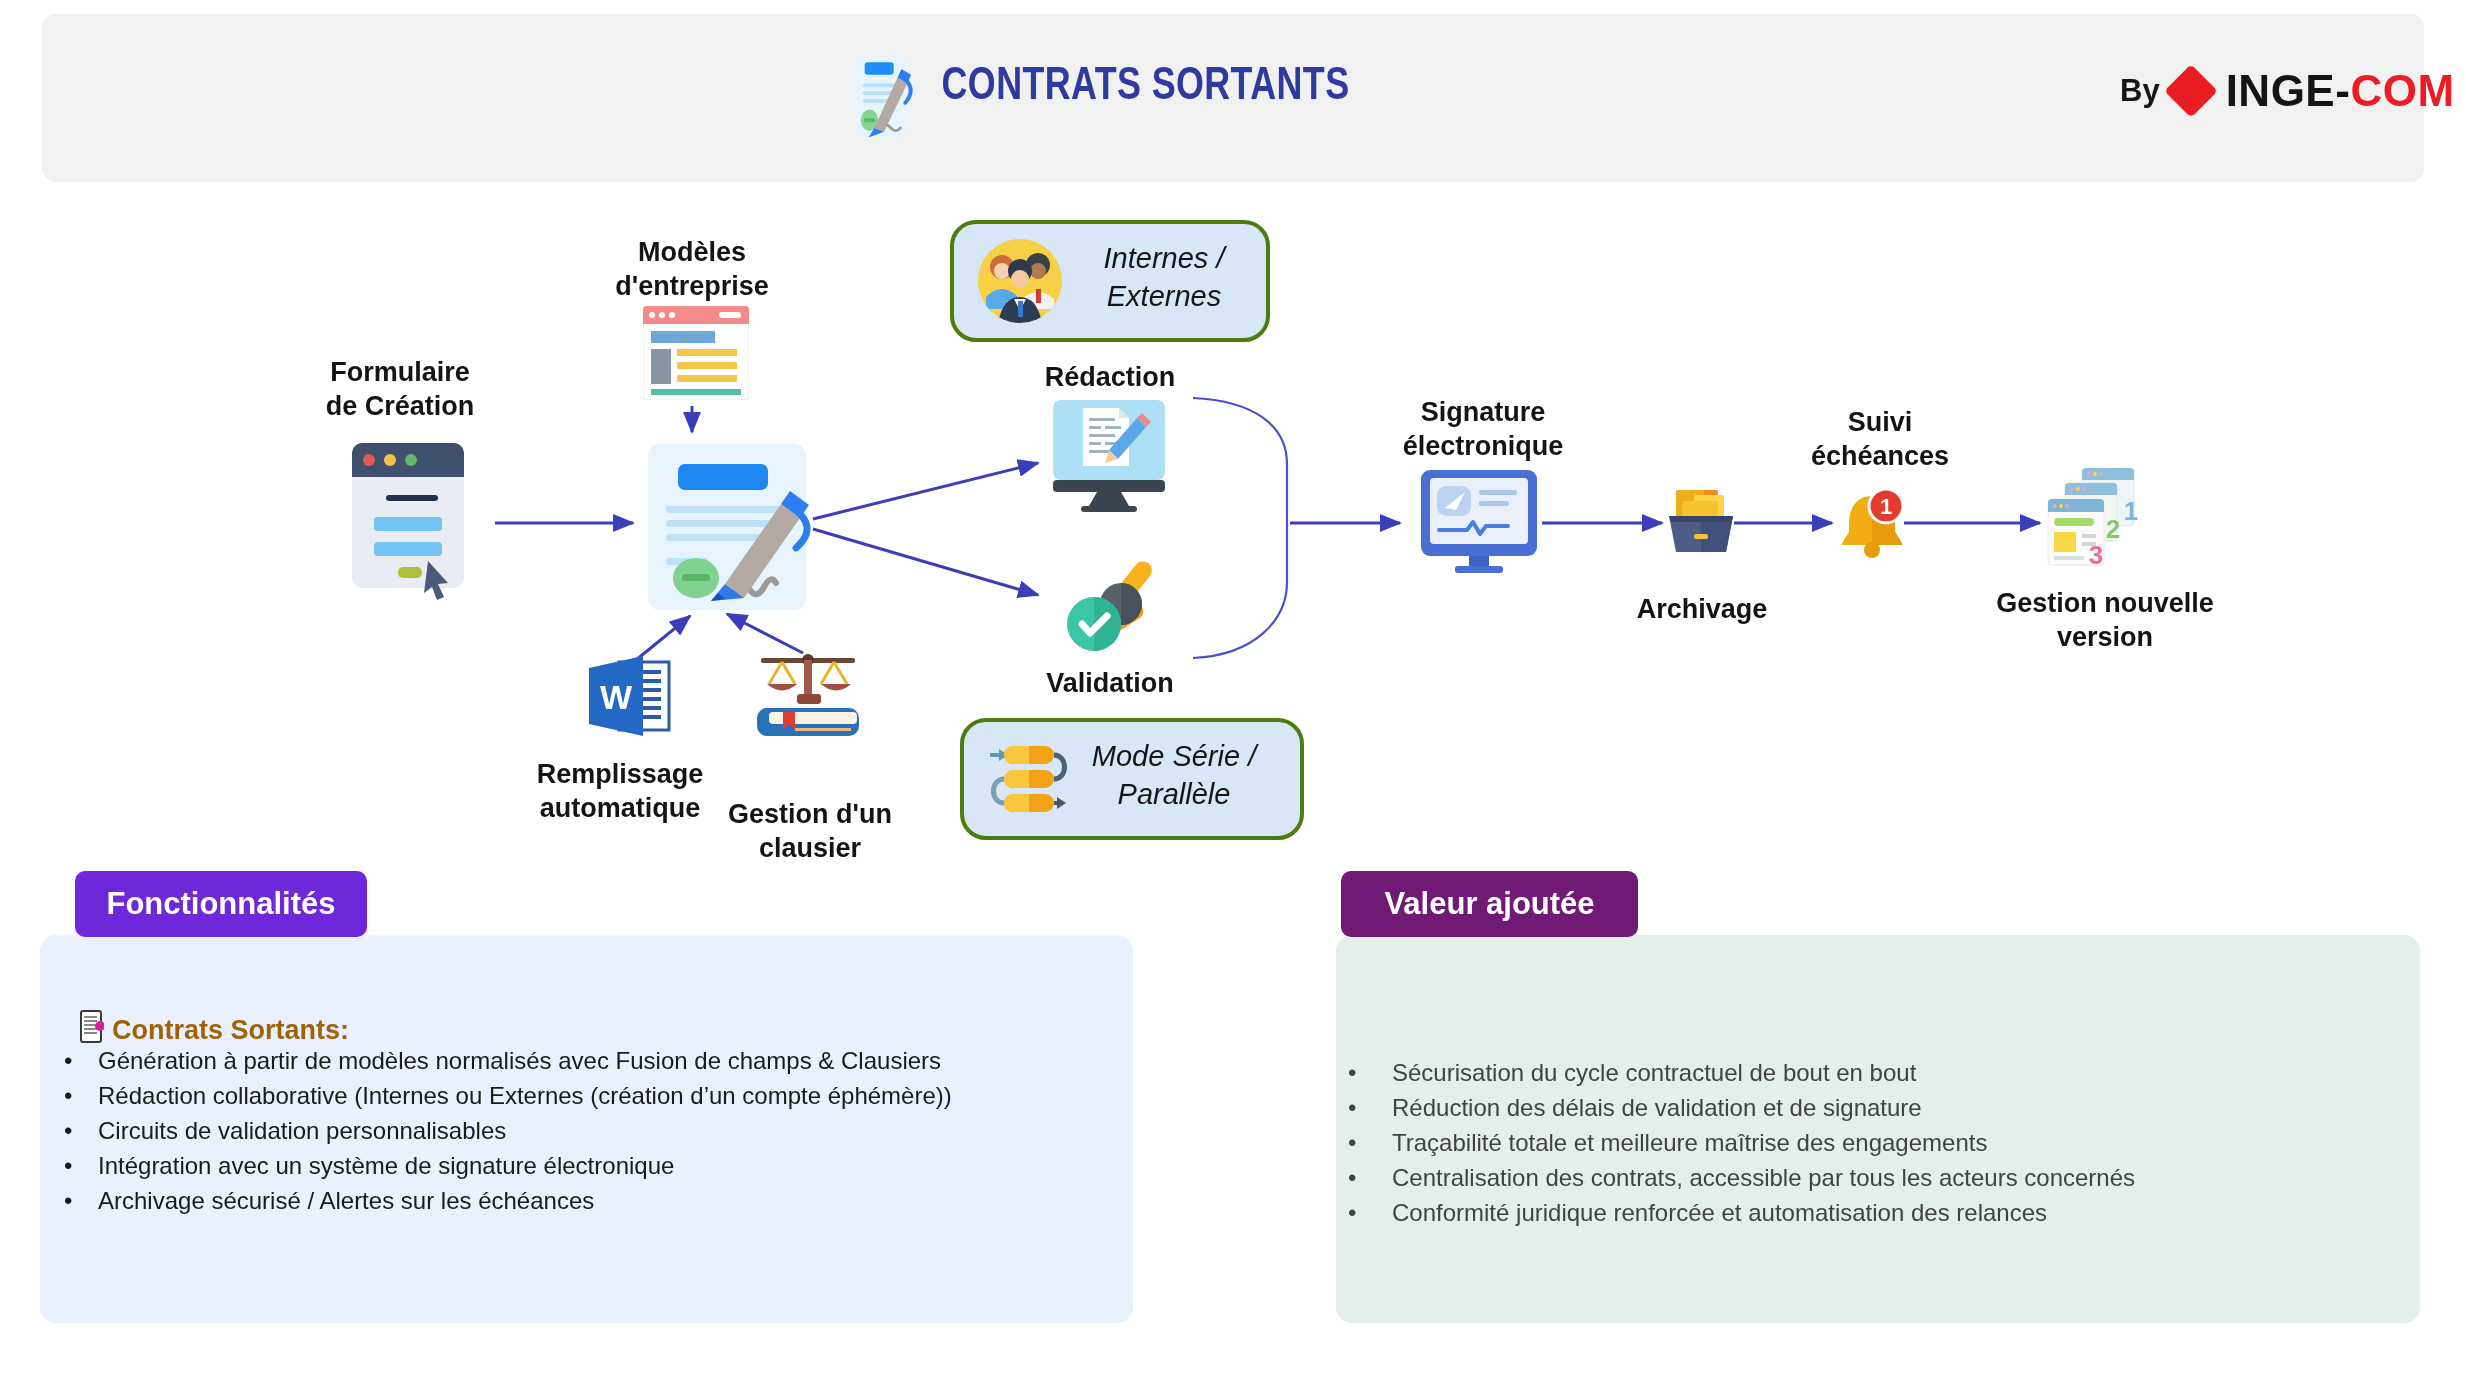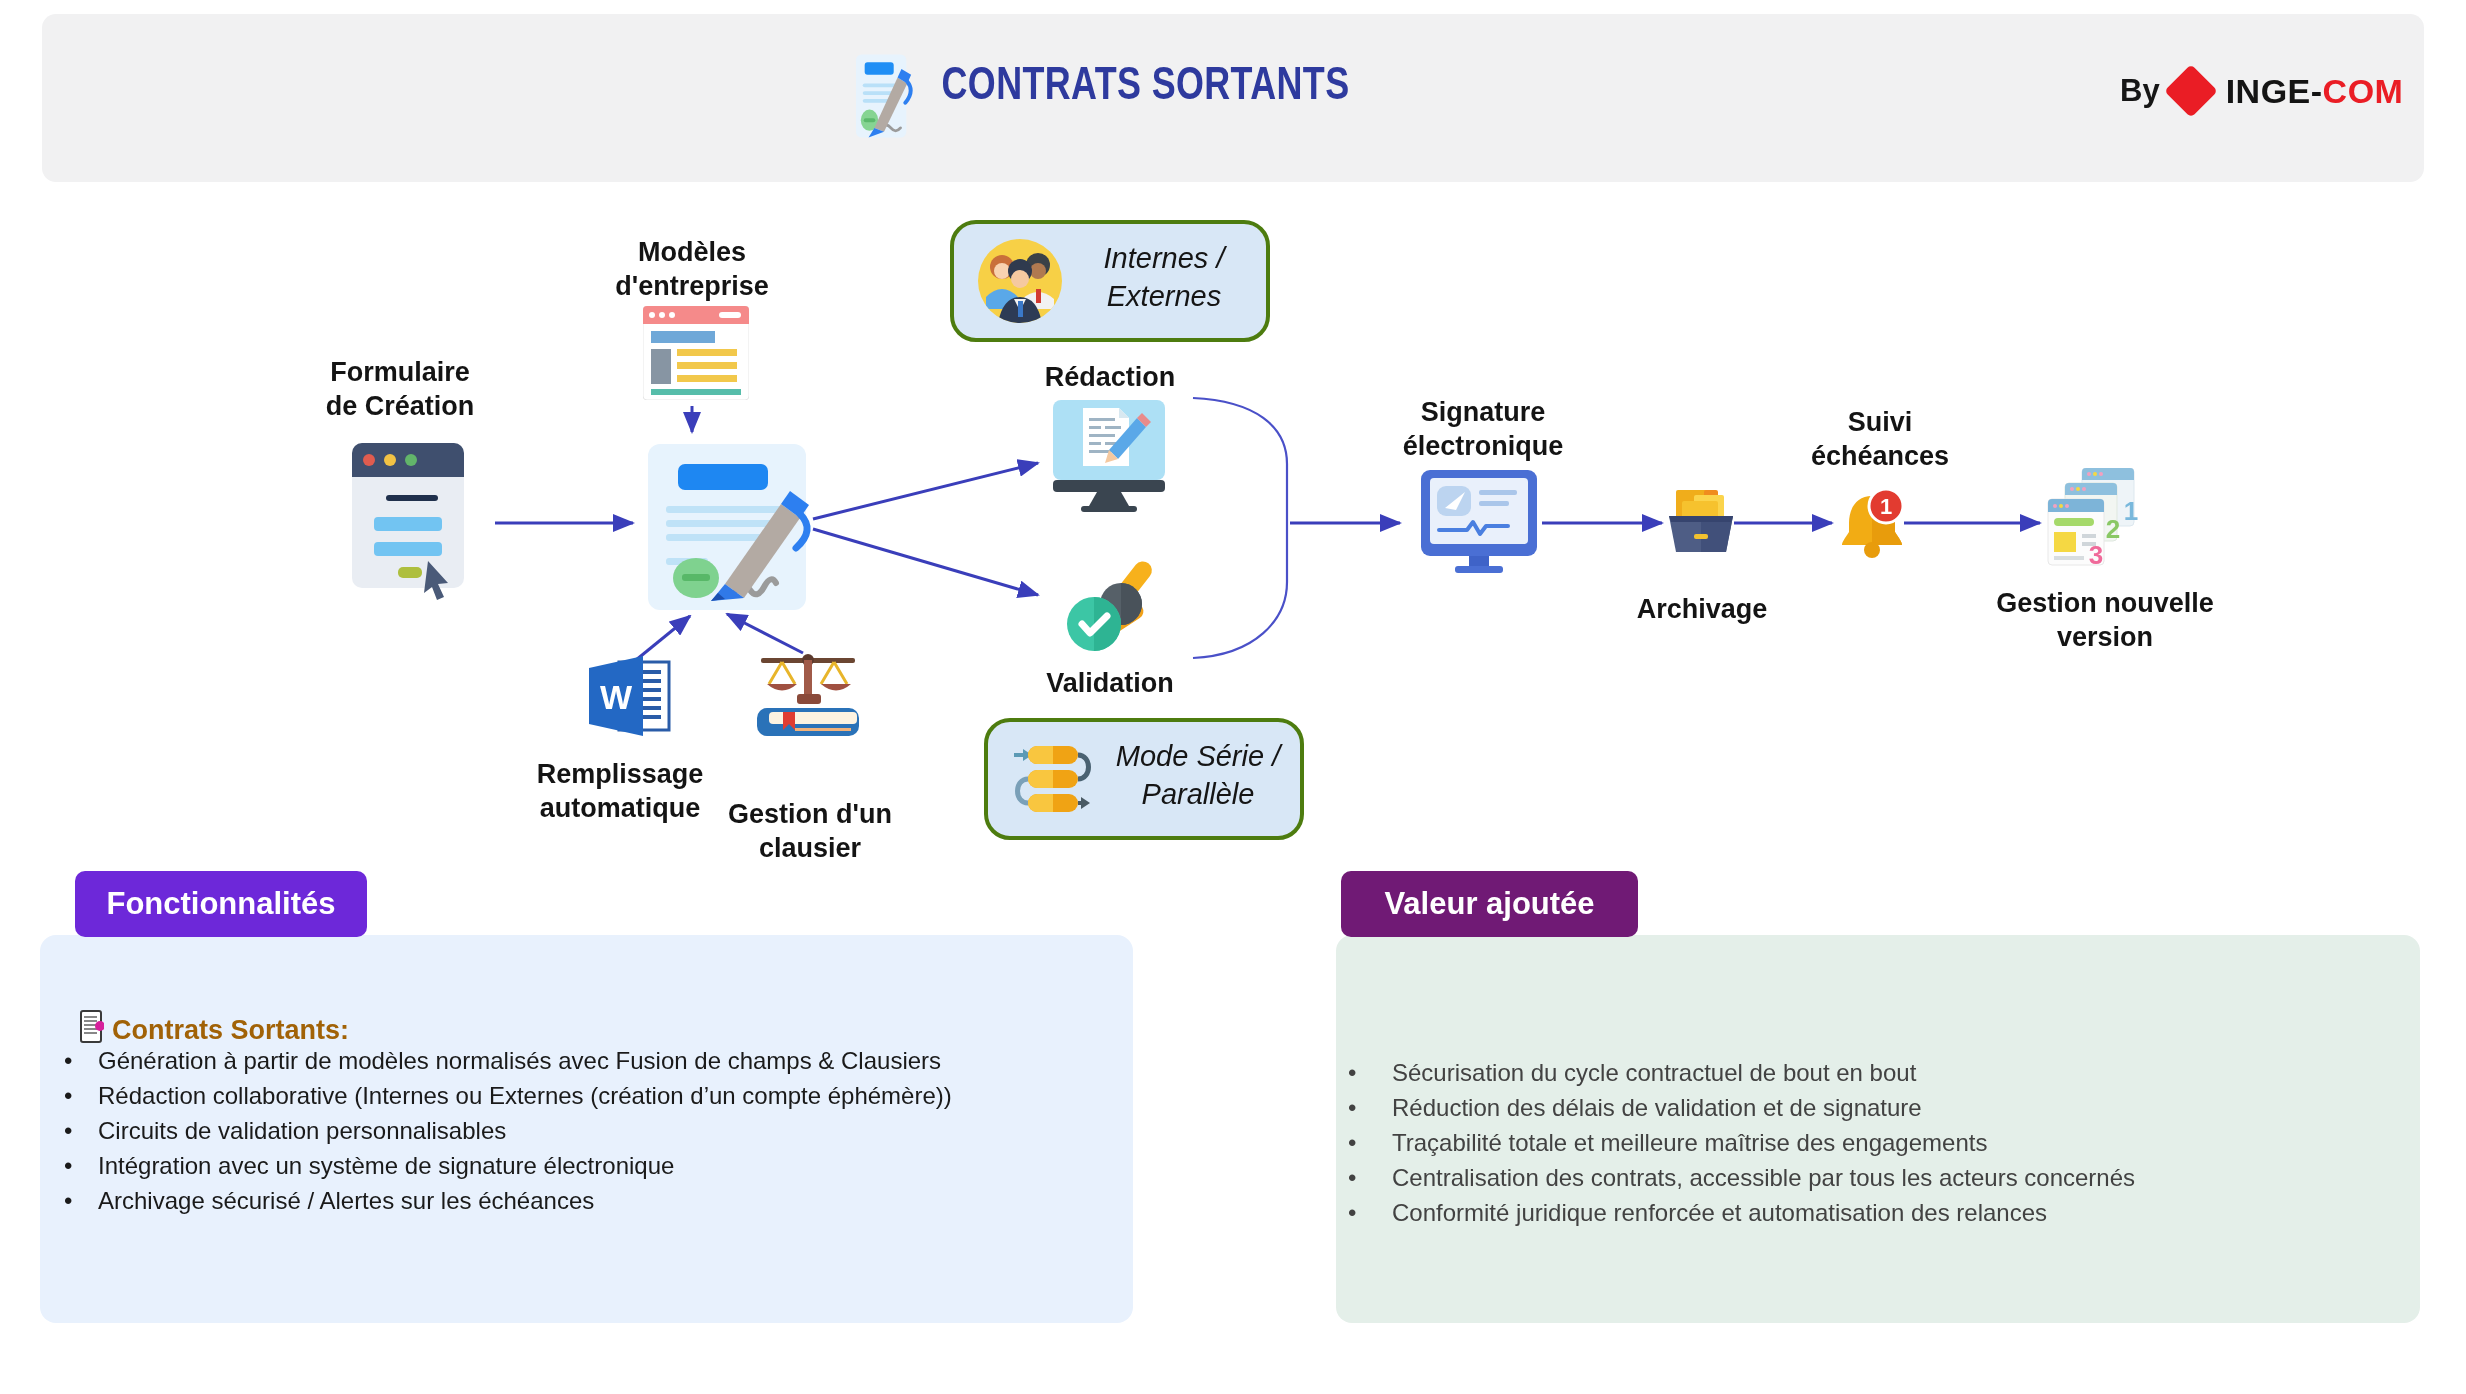--- a/index.html
+++ b/index.html
@@ -7,21 +7,21 @@
           font-family:"Liberation Sans",sans-serif;overflow:hidden;}
   .abs{position:absolute;}
   
   .band{left:42px;top:14px;width:2382px;height:168px;background:#f1f1f2;border-radius:14px;}
   .title-wrap{left:880px;top:56px;width:530px;text-align:center;}
   .title-text{display:inline-block;font-size:46px;font-weight:800;color:#2e3a9e;
               letter-spacing:.5px;transform:scaleX(.78);transform-origin:center;white-space:nowrap;}
   .logo{left:2120px;top:62px;height:58px;display:flex;align-items:center;}
   .logo-by{font-size:31px;font-weight:700;color:#161616;}
   .logo-diamond{width:38px;height:38px;background:#ea1d25;border-radius:5px;transform:rotate(45deg);margin:0 16px 0 12px;}
-  .logo-brand{font-size:34px;font-weight:800;letter-spacing:.5px;}
+  .logo-brand{font-size:44px;font-weight:800;letter-spacing:.5px;}
   .logo-black{color:#141414;}
   .logo-red{color:#ea1d25;}
   
   .n-label{font-size:27px;font-weight:700;color:#141414;line-height:34px;text-align:center;white-space:pre-line;}
   .badge{background:#d8e7f6;border:4px solid #4d7c0f;border-radius:26px;}
   .badge-text{position:absolute;left:118px;top:15px;width:184px;text-align:center;
               font-style:italic;font-size:29px;font-weight:400;color:#151515;line-height:38px;white-space:pre-line;}
   
   .pill-btn{height:66px;border-radius:10px;color:#fff;font-size:31px;font-weight:700;
             text-align:center;line-height:66px;z-index:3;}
@@ -223,21 +223,21 @@
     <rect x="60" y="2" width="18" height="50" rx="9" fill="#f7b11c" transform="rotate(38 69 27)"></rect>
     <rect x="34" y="56" width="48" height="16" rx="8" fill="#f0a018" transform="rotate(-33 58 64)"></rect>
     <circle cx="57" cy="48" r="21" fill="#566068"></circle>
     <path d="M57 27 a21 21 0 0 1 0 42 Z" fill="#49525a"></path>
     <circle cx="30" cy="68" r="27" fill="#3cc6a5"></circle>
     <path d="M30 41 a27 27 0 0 1 0 54 Z" fill="#2eb493"></path>
     <path d="M18 68 l8 9 l17 -17" stroke="#ffffff" stroke-width="7" fill="none" stroke-linecap="round" stroke-linejoin="round"></path>
   </svg>
   <div class="abs n-label" style="left:960px;top:666px;width:300px;">Validation</div>
 
-  <div class="abs badge" style="left:984px;top:718px;width:312px;height:114px;">
+  <div class="abs badge" style="left:960px;top:718px;width:312px;height:114px;padding-left:24px;">
     <svg class="abs" style="left:26px;top:18px;" width="78" height="78" viewBox="0 0 78 78">
       <path d="M64 15 C78 15 78 39 64 39" stroke="#4a6272" stroke-width="5" fill="none"></path>
       <path d="M14 39 C0 39 0 63 14 63" stroke="#7aa0b8" stroke-width="5" fill="none"></path>
       <line x1="0" y1="15" x2="9" y2="15" stroke="#5b9ab5" stroke-width="4"></line>
       <polygon points="9,9 18,15 9,21" fill="#5b9ab5"></polygon>
       <g>
         <rect x="14" y="6" width="50" height="18" rx="9" fill="#f0a314"></rect>
         <path d="M23 6 h16 v18 h-16 a9 9 0 0 1 0,-18 z" fill="#f9c63f"></path>
         <rect x="14" y="30" width="50" height="18" rx="9" fill="#f0a314"></rect>
         <path d="M23 30 h16 v18 h-16 a9 9 0 0 1 0,-18 z" fill="#f9c63f"></path>

